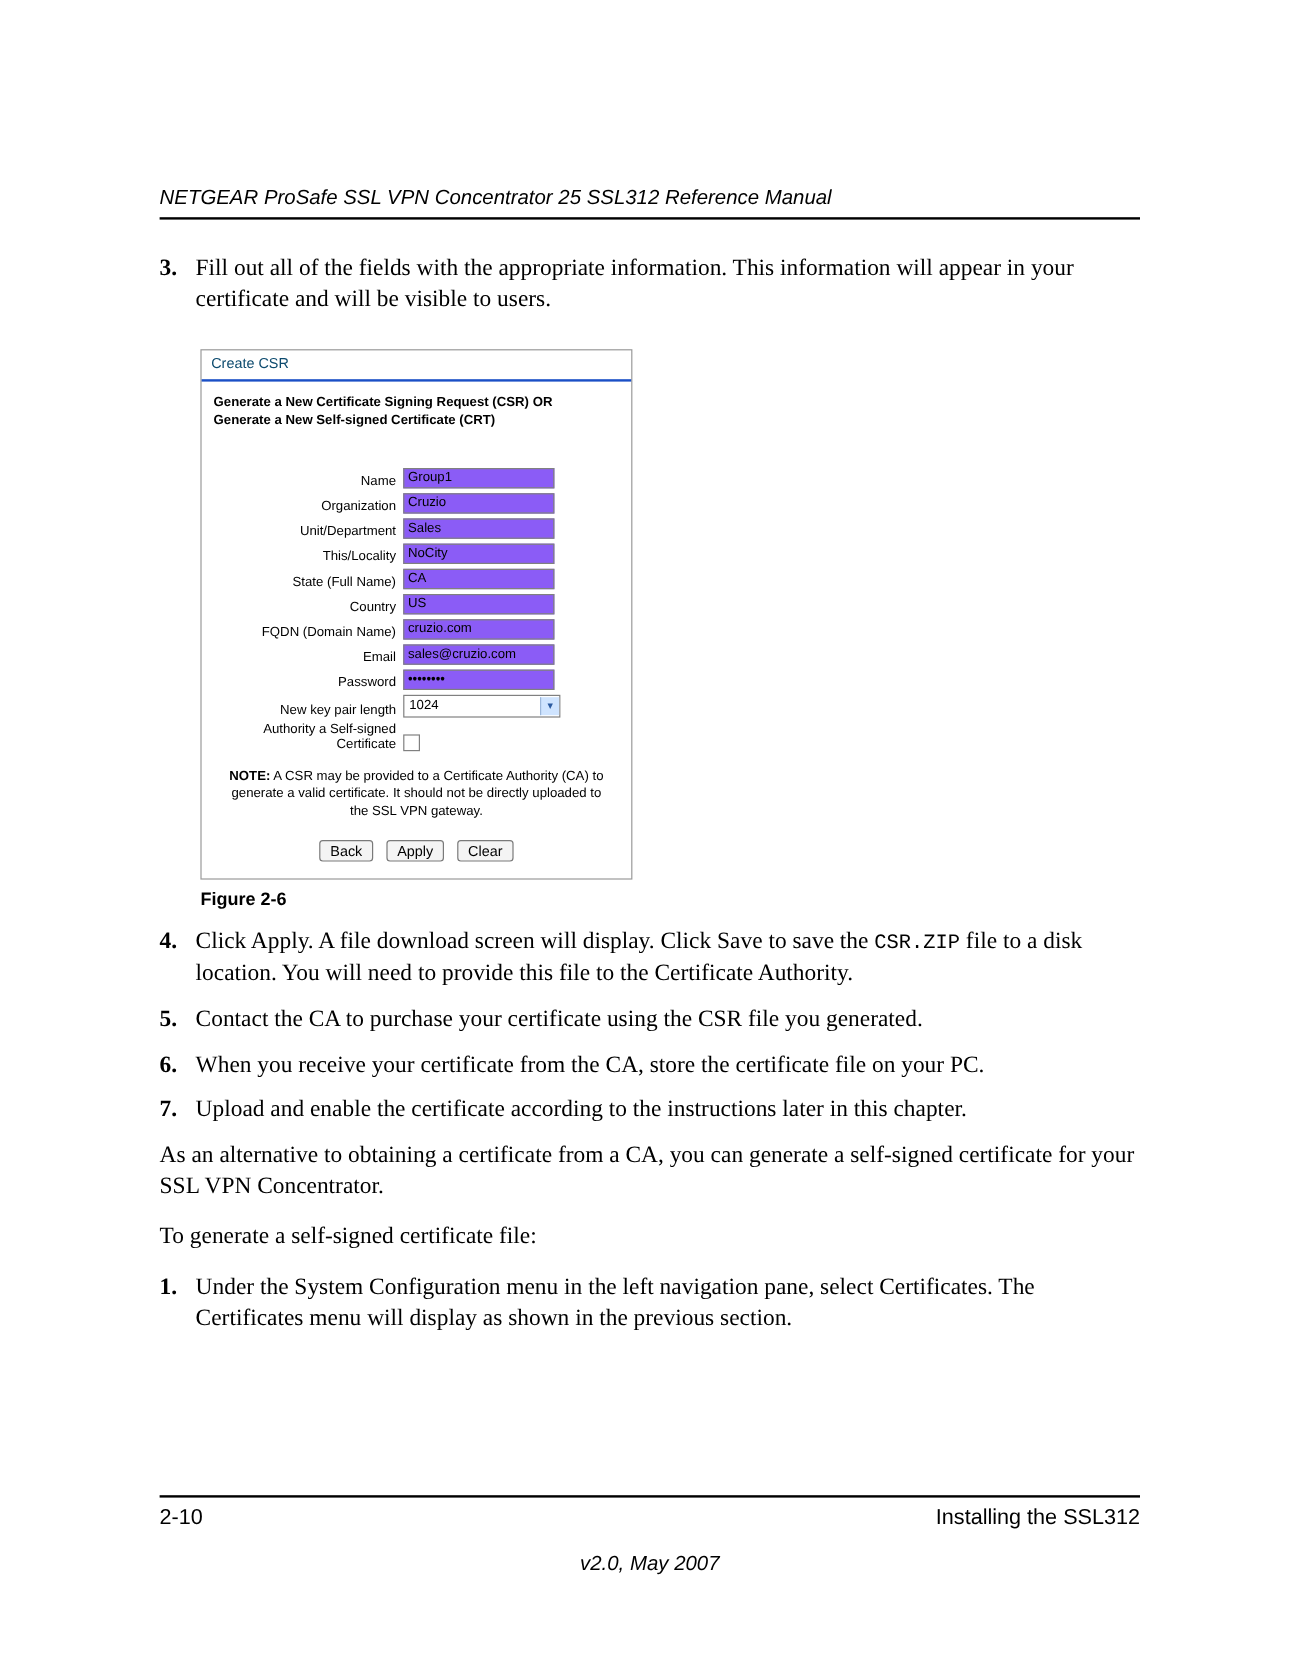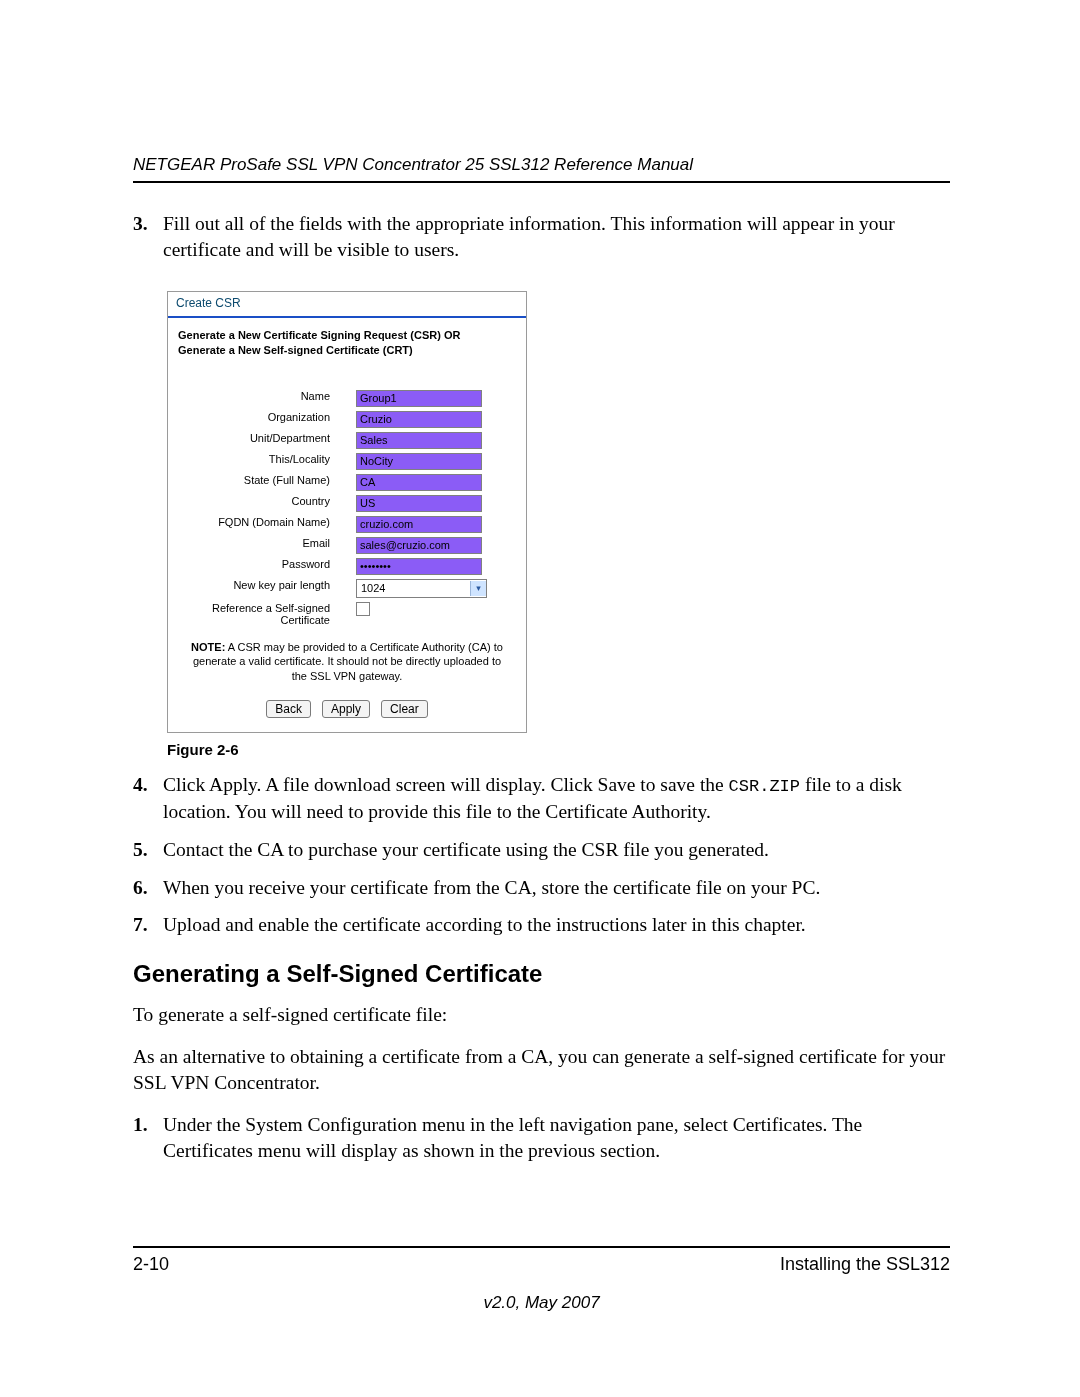--- a/index.html
+++ b/index.html
@@ -79,23 +79,22 @@
     padding: 10px 10px 10px 10px;
   }
   .csr-subtitle {
     font-weight: bold;
     font-size: 11px;
     line-height: 1.35;
     margin-bottom: 32px;
   }
   .form-row {
     display: flex;
-    align-items: flex-start;
+    align-items: flex-end;
     margin-bottom: 4px;
-    gap: 20px;
   }
   .form-row label {
     width: 152px;
     text-align: right;
     padding-right: 6px;
     font-size: 11px;
   }
   .form-row input[type=text],
   .form-row input[type=password] {
     width: 118px;
@@ -247,21 +246,21 @@
           <input type="password" value="••••••••" style="">
         </div>
         <div class="form-row">
           <label>New key pair length</label>
           <div class="select">
             <span>1024</span>
             <span class="chev">▾</span>
           </div>
         </div>
         <div class="form-row">
-          <label style="width:152px">Reference a Self-signed Certificate</label>
+          <label style="width:152px">Authority a Self-signed Certificate</label>
           <span class="cb"></span>
         </div>
 
         <div class="note">
           <b>NOTE:</b><span> A CSR may be provided to a Certificate Authority (CA) to generate a valid certificate. It should not be directly uploaded to the SSL VPN gateway.</span>
         </div>
 
         <div class="btnbar">
           <button>Back</button>
           <button>Apply</button>
@@ -286,23 +285,22 @@
     <li>
       <span class="num">6.</span>
       <span class="txt">When you receive your certificate from the CA, store the certificate file on your PC.</span>
     </li>
     <li>
       <span class="num">7.</span>
       <span class="txt">Upload and enable the certificate according to the instructions later in this chapter.</span>
     </li>
   </ol>
 
-  <h2 class="section">Generating a Self-Signed Certificate</h2>
+  <p class="body">As an alternative to obtaining a certificate from a CA, you can generate a self-signed certificate for your SSL VPN Concentrator.</p>
   <p class="body">To generate a self-signed certificate file:</p>
-  <p class="body">As an alternative to obtaining a certificate from a CA, you can generate a self-signed certificate for your SSL VPN Concentrator.</p>
 
   <ol class="steps">
     <li>
       <span class="num">1.</span>
       <span class="txt">Under the System Configuration menu in the left navigation pane, select Certificates. The Certificates menu will display as shown in the previous section.</span>
     </li>
   </ol>
 </div>
 
 <div class="footer">

